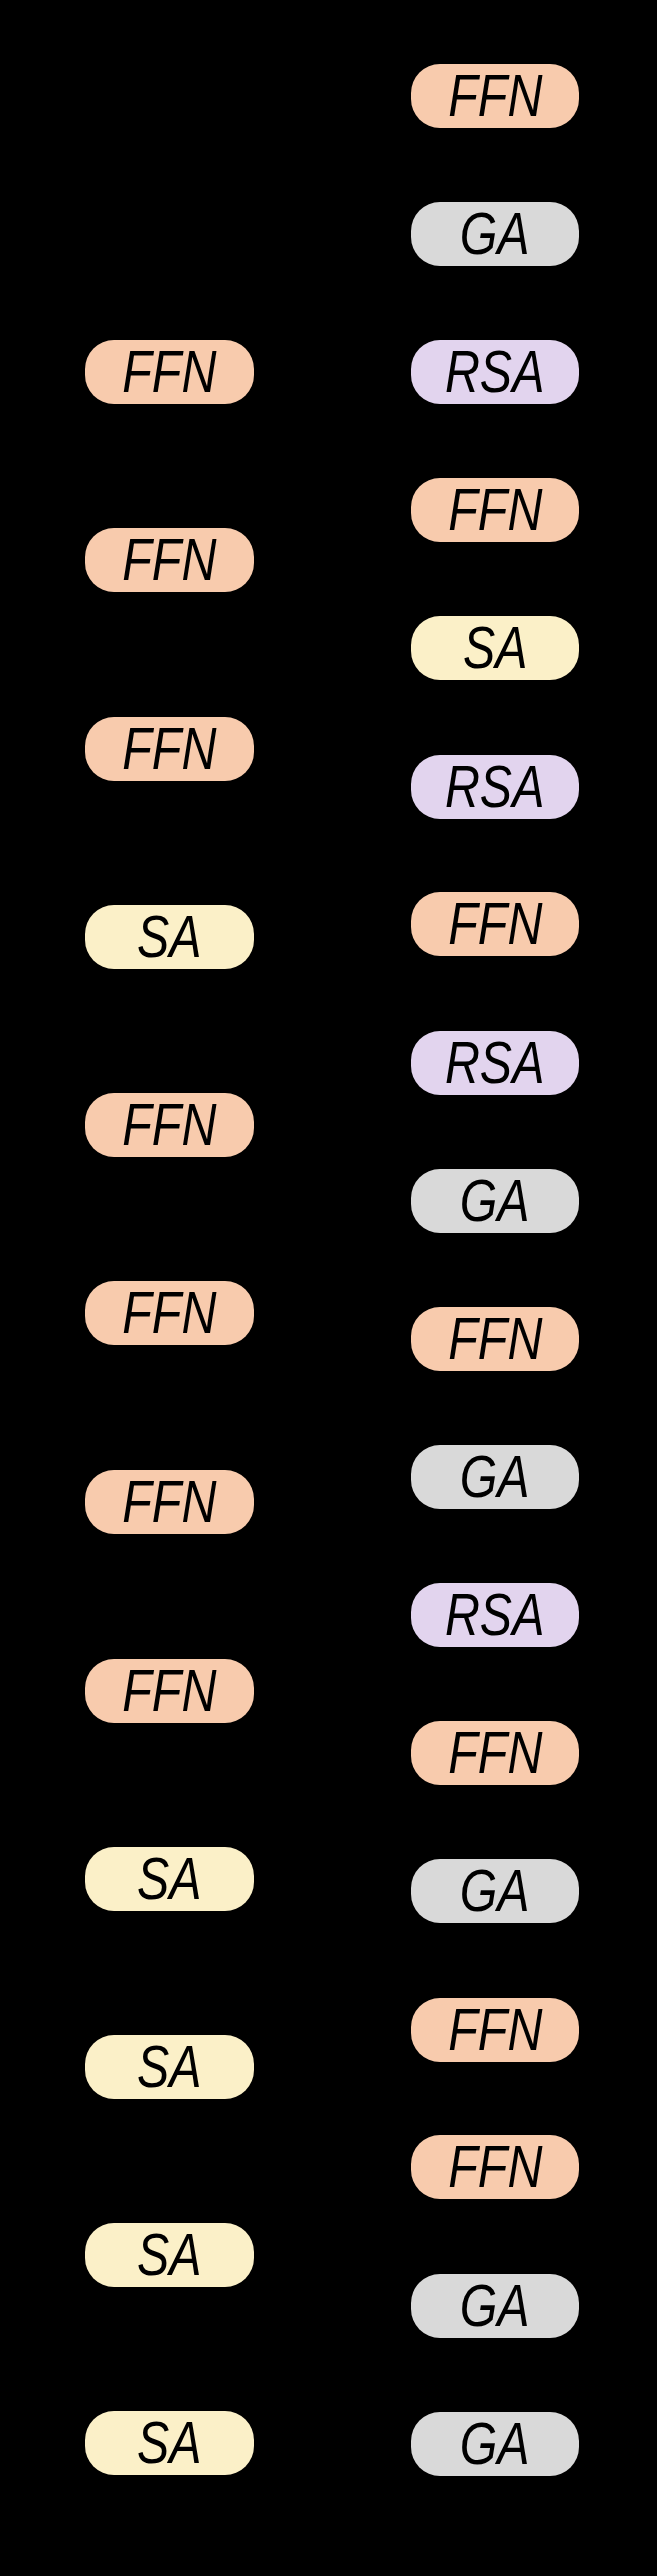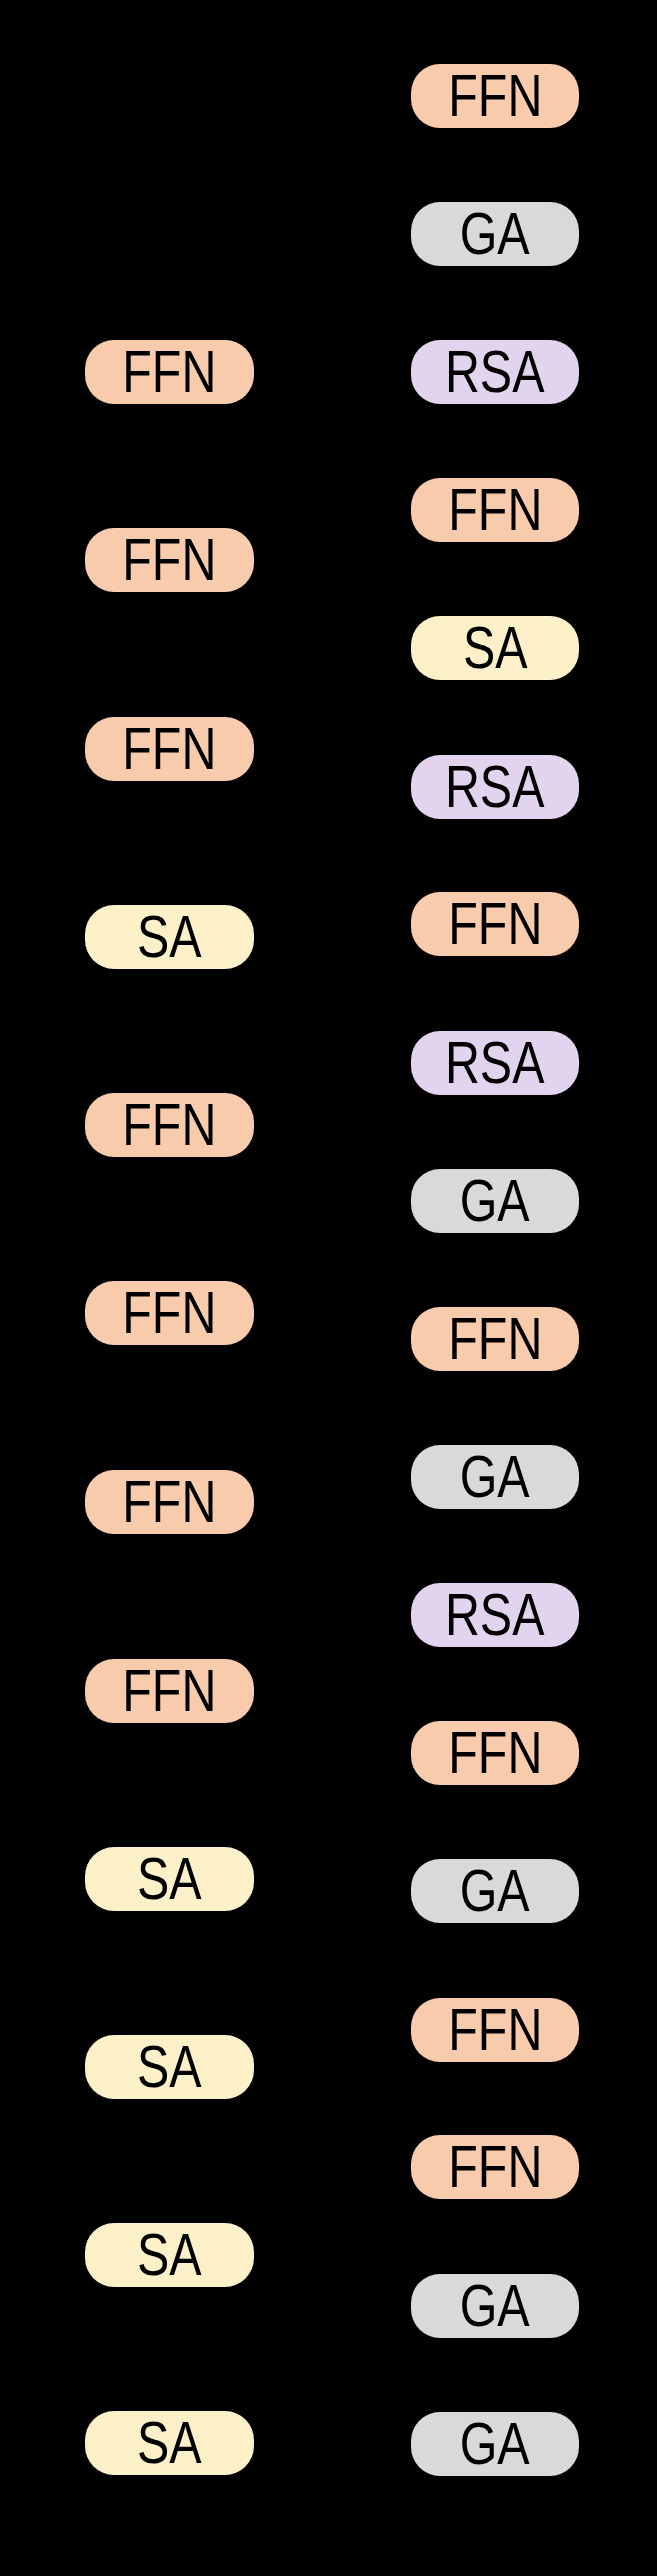--- a/index.html
+++ b/index.html
@@ -14,20 +14,21 @@
     background: #000000;
     overflow: hidden;
   }
   .box {
     position: absolute;
     border-radius: 29px;
     display: flex;
     align-items: center;
     justify-content: center;
     box-sizing: border-box;
+    font-style: italic;
   }
   .box .label {
     font-family: "Liberation Sans", sans-serif;
     font-size: 59px;
     font-weight: 400;
     line-height: 1;
     color: #000000;
     display: inline-block;
     transform: scaleX(0.82);
     transform-origin: center;

